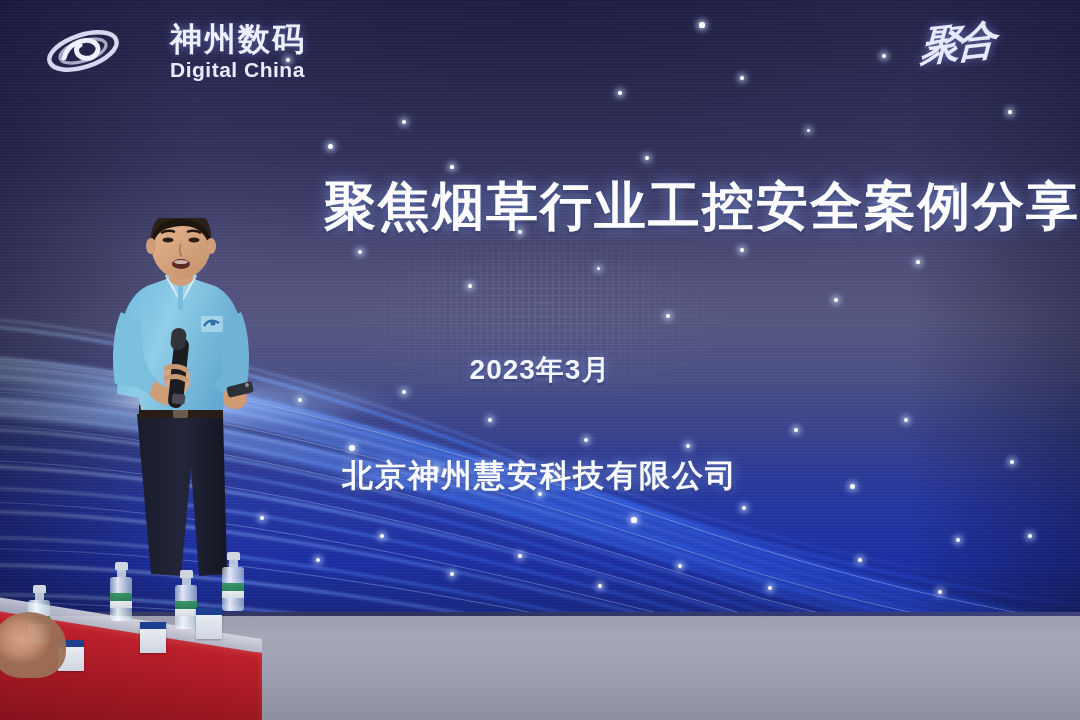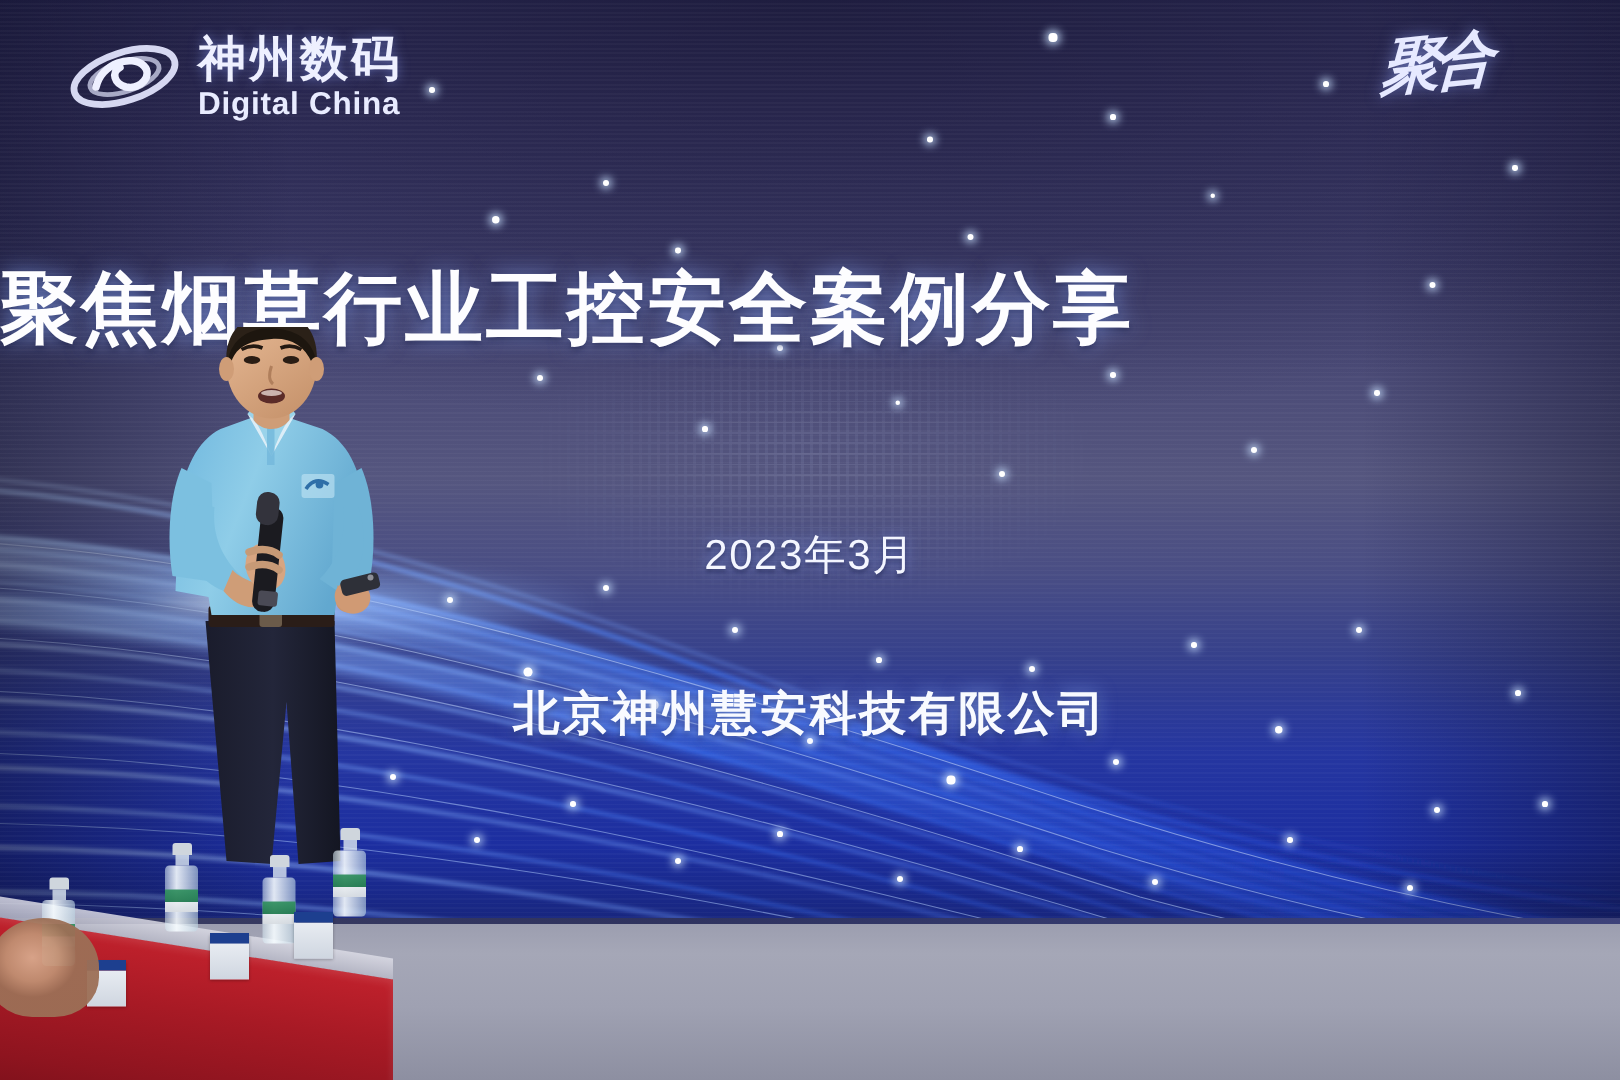--- a/index.html
+++ b/index.html
@@ -91,36 +91,36 @@
     background: #fff;
     box-shadow: 0 0 6px 2px rgba(200,225,255,0.85);
     pointer-events: none;
   }
 
   
   .slide-title {
     position: absolute;
     left: 0; right: 0;
     top: 180px;
-    text-align: left;
+    text-align: right;
     font-size: 52px;
     line-height: 1;
     font-weight: bold;
     color: #fdfdff;
     letter-spacing: 2px;
     text-shadow: 0 0 14px rgba(140,170,255,0.65), 0 2px 4px rgba(10,10,40,0.55);
     white-space: nowrap;
   }
   .slide-date {
     position: absolute;
     left: 0; right: 0;
     top: 351px;
     text-align: center;
     font-size: 28px;
-    font-weight: normal;
+    font-weight: bold;
     color: #f4f6ff;
     letter-spacing: 1px;
     text-shadow: 0 0 10px rgba(130,160,255,0.6), 0 2px 3px rgba(10,10,40,0.5);
   }
   .slide-org {
     position: absolute;
     left: 0; right: 0;
     top: 455px;
     text-align: center;
     font-size: 31px;
@@ -132,21 +132,21 @@
 
   
   .brand-logo {
     position: absolute;
     left: 44px; top: 18px;
     display: flex;
     align-items: center;
     gap: 10px;
   }
   .brand-mark { width: 78px; height: 66px; }
-  .brand-text { line-height: 1; }
+  .brand-text { line-height: 1; margin-left: 38px; }
   .brand-cn {
     font-size: 32px;
     font-weight: bold;
     color: #eef0ff;
     letter-spacing: 2px;
     text-shadow: 0 0 8px rgba(140,160,255,0.5);
   }
   .brand-en {
     font-size: 21px;
     font-weight: bold;

